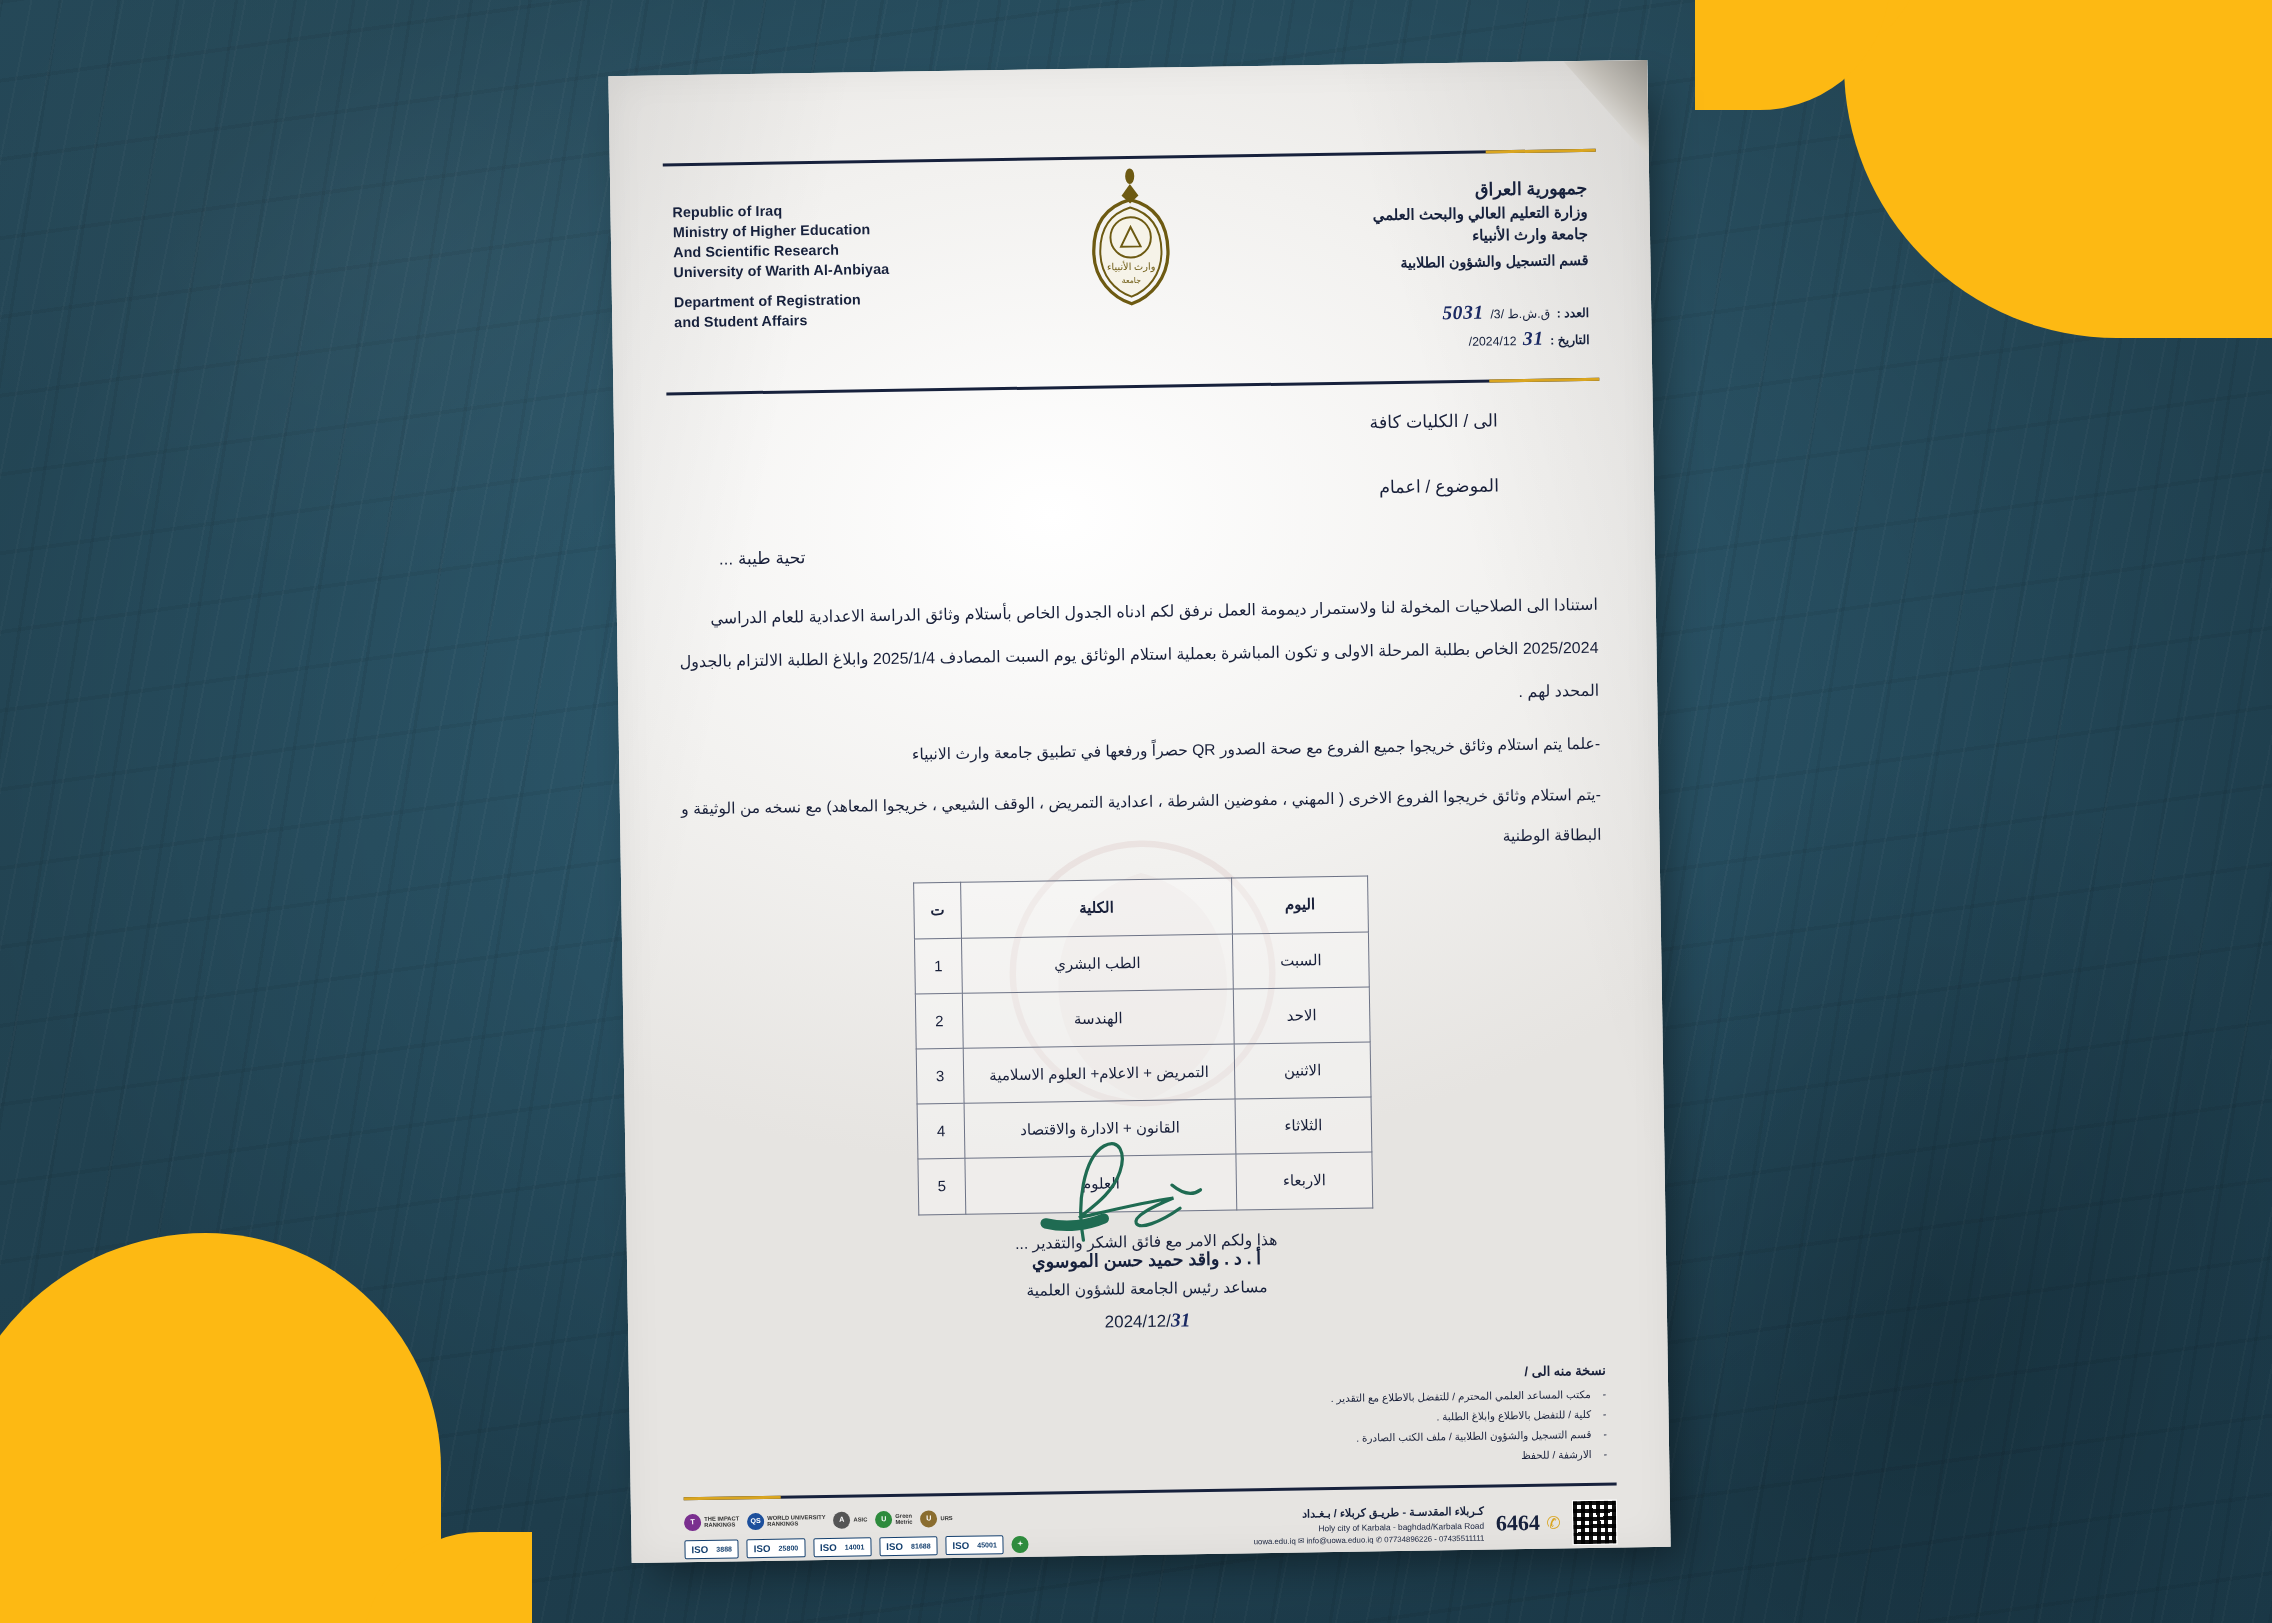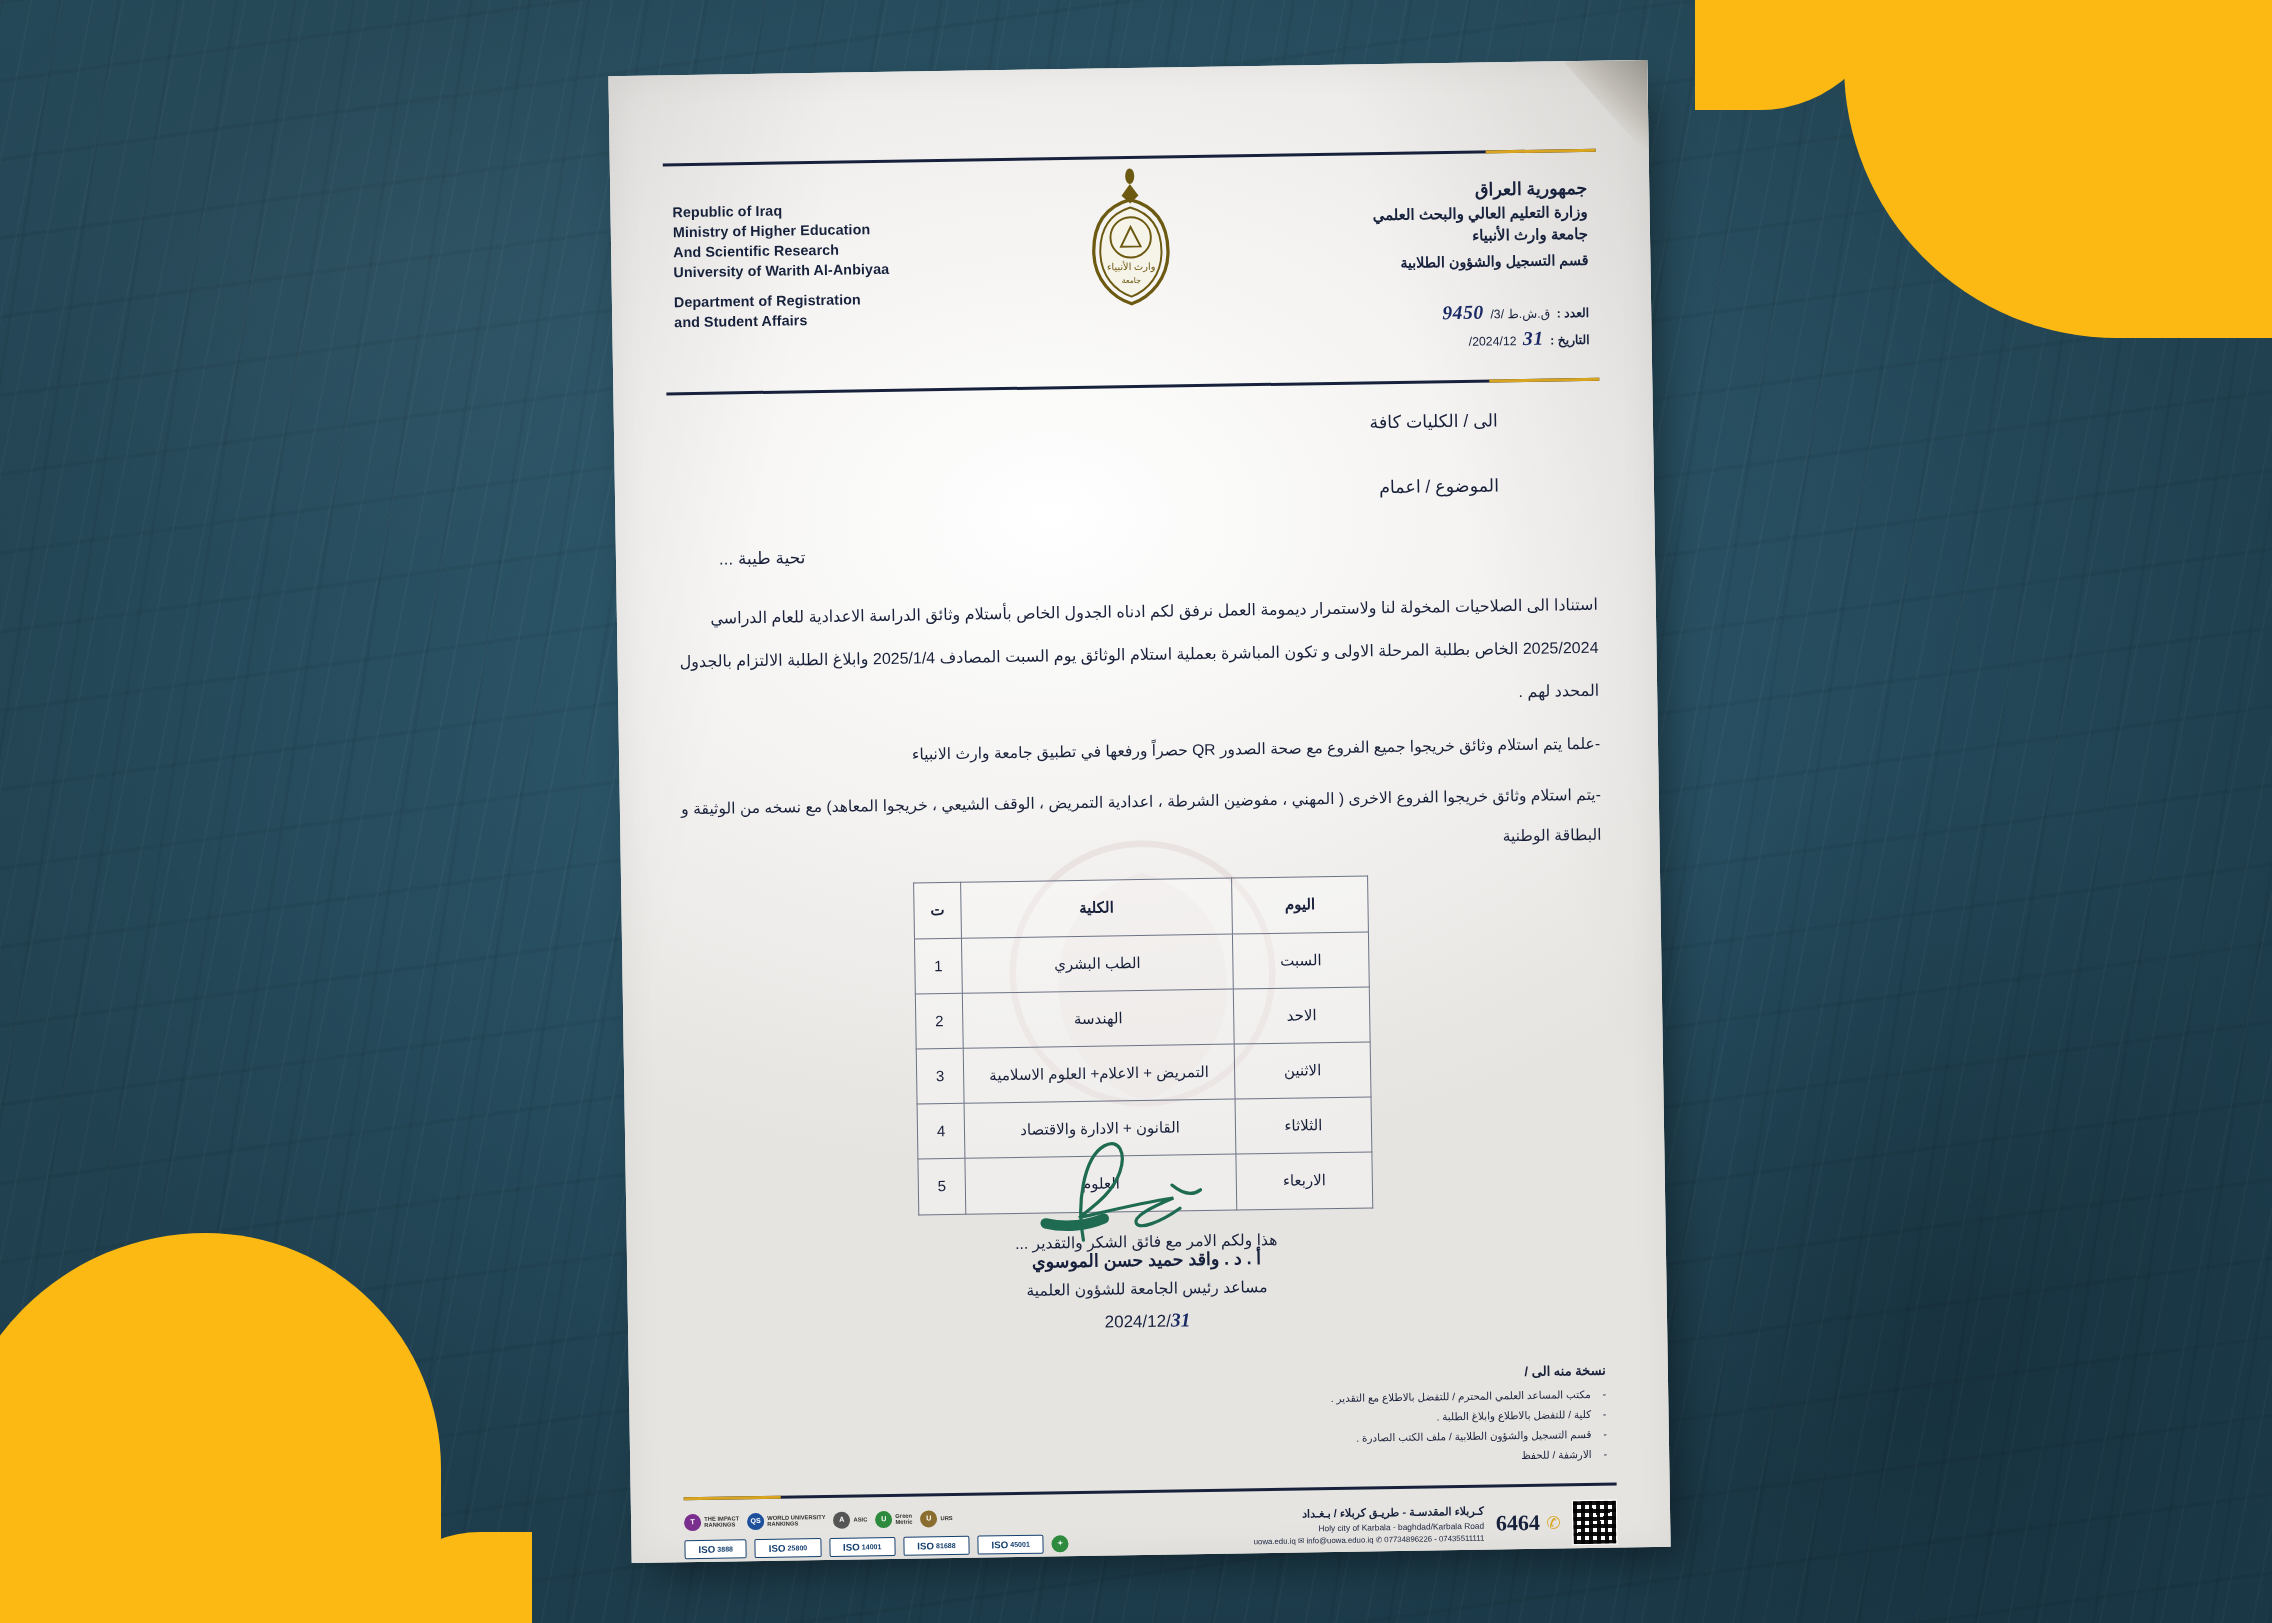--- a/index.html
+++ b/index.html
@@ -205,24 +205,24 @@
     position:absolute; left:53px; right:53px; top:1422px; height:2.6px; background:#17213c;
   }
   .foot-rule .gold { position:absolute; left:0; top:0; width:97px; height:2.6px; background:#d9a520; }
   .footer {
     position:absolute; left:53px; right:53px; top:1432px; height:58px;
     display:flex; align-items:center; justify-content:space-between;
   }
   .badges { display:flex; flex-direction:column; gap:5.2px; }
   .badge-row { display:flex; gap:7.8px; align-items:center; }
   .badge {
-    height:19.5px; min-width:40px; padding:0 13px;
+    height:19.5px; min-width:40px; padding:0 6px;
     border:1.3px solid #15406f; border-radius:1.9px;
     color:#15406f; font-size:7.1px; font-weight:bold;
-    display:flex; align-items:center; justify-content:center; gap:2px;
+    display:flex; align-items:center; justify-content:center; gap:8px;
     background:#fff;
   }
   .badge .iso { font-size:9.7px; }
   .rank {
     height:22px; display:flex; align-items:center; gap:3.2px;
     color:#333; font-size:5.8px; font-weight:bold; line-height:6.5px;
   }
   .rank .mark { width:17px; height:17px; border-radius:50%; display:flex; align-items:center; justify-content:center; color:#fff; font-size:7.1px;}
   .contact { direction:rtl; text-align:right; color:#17213c; }
   .contact .c1 { font-size:11px; font-weight:bold; }
@@ -285,21 +285,21 @@
       <div class="r1">جمهورية العراق</div>
       <div class="r2">وزارة التعليم العالي والبحث العلمي</div>
       <div class="r3">جامعة وارث الأنبياء</div>
       <div class="r4">قسم التسجيل والشؤون الطلابية</div>
     </div>
 
     <div class="meta">
       <div class="row">
         <span class="lbl">العدد :</span>
         <span>ق.ش.ط /3/</span>
-        <span class="hand">9450</span>
+        <span class="hand">5031</span>
       </div>
       <div class="row">
         <span class="lbl">التاريخ  :</span>
         <span class="hand">31</span>
         <span>2024/12/</span>
       </div>
     </div>
 
     <div class="watermark">
       <svg viewBox="0 0 430 430" width="279" height="279" aria-hidden="true">

